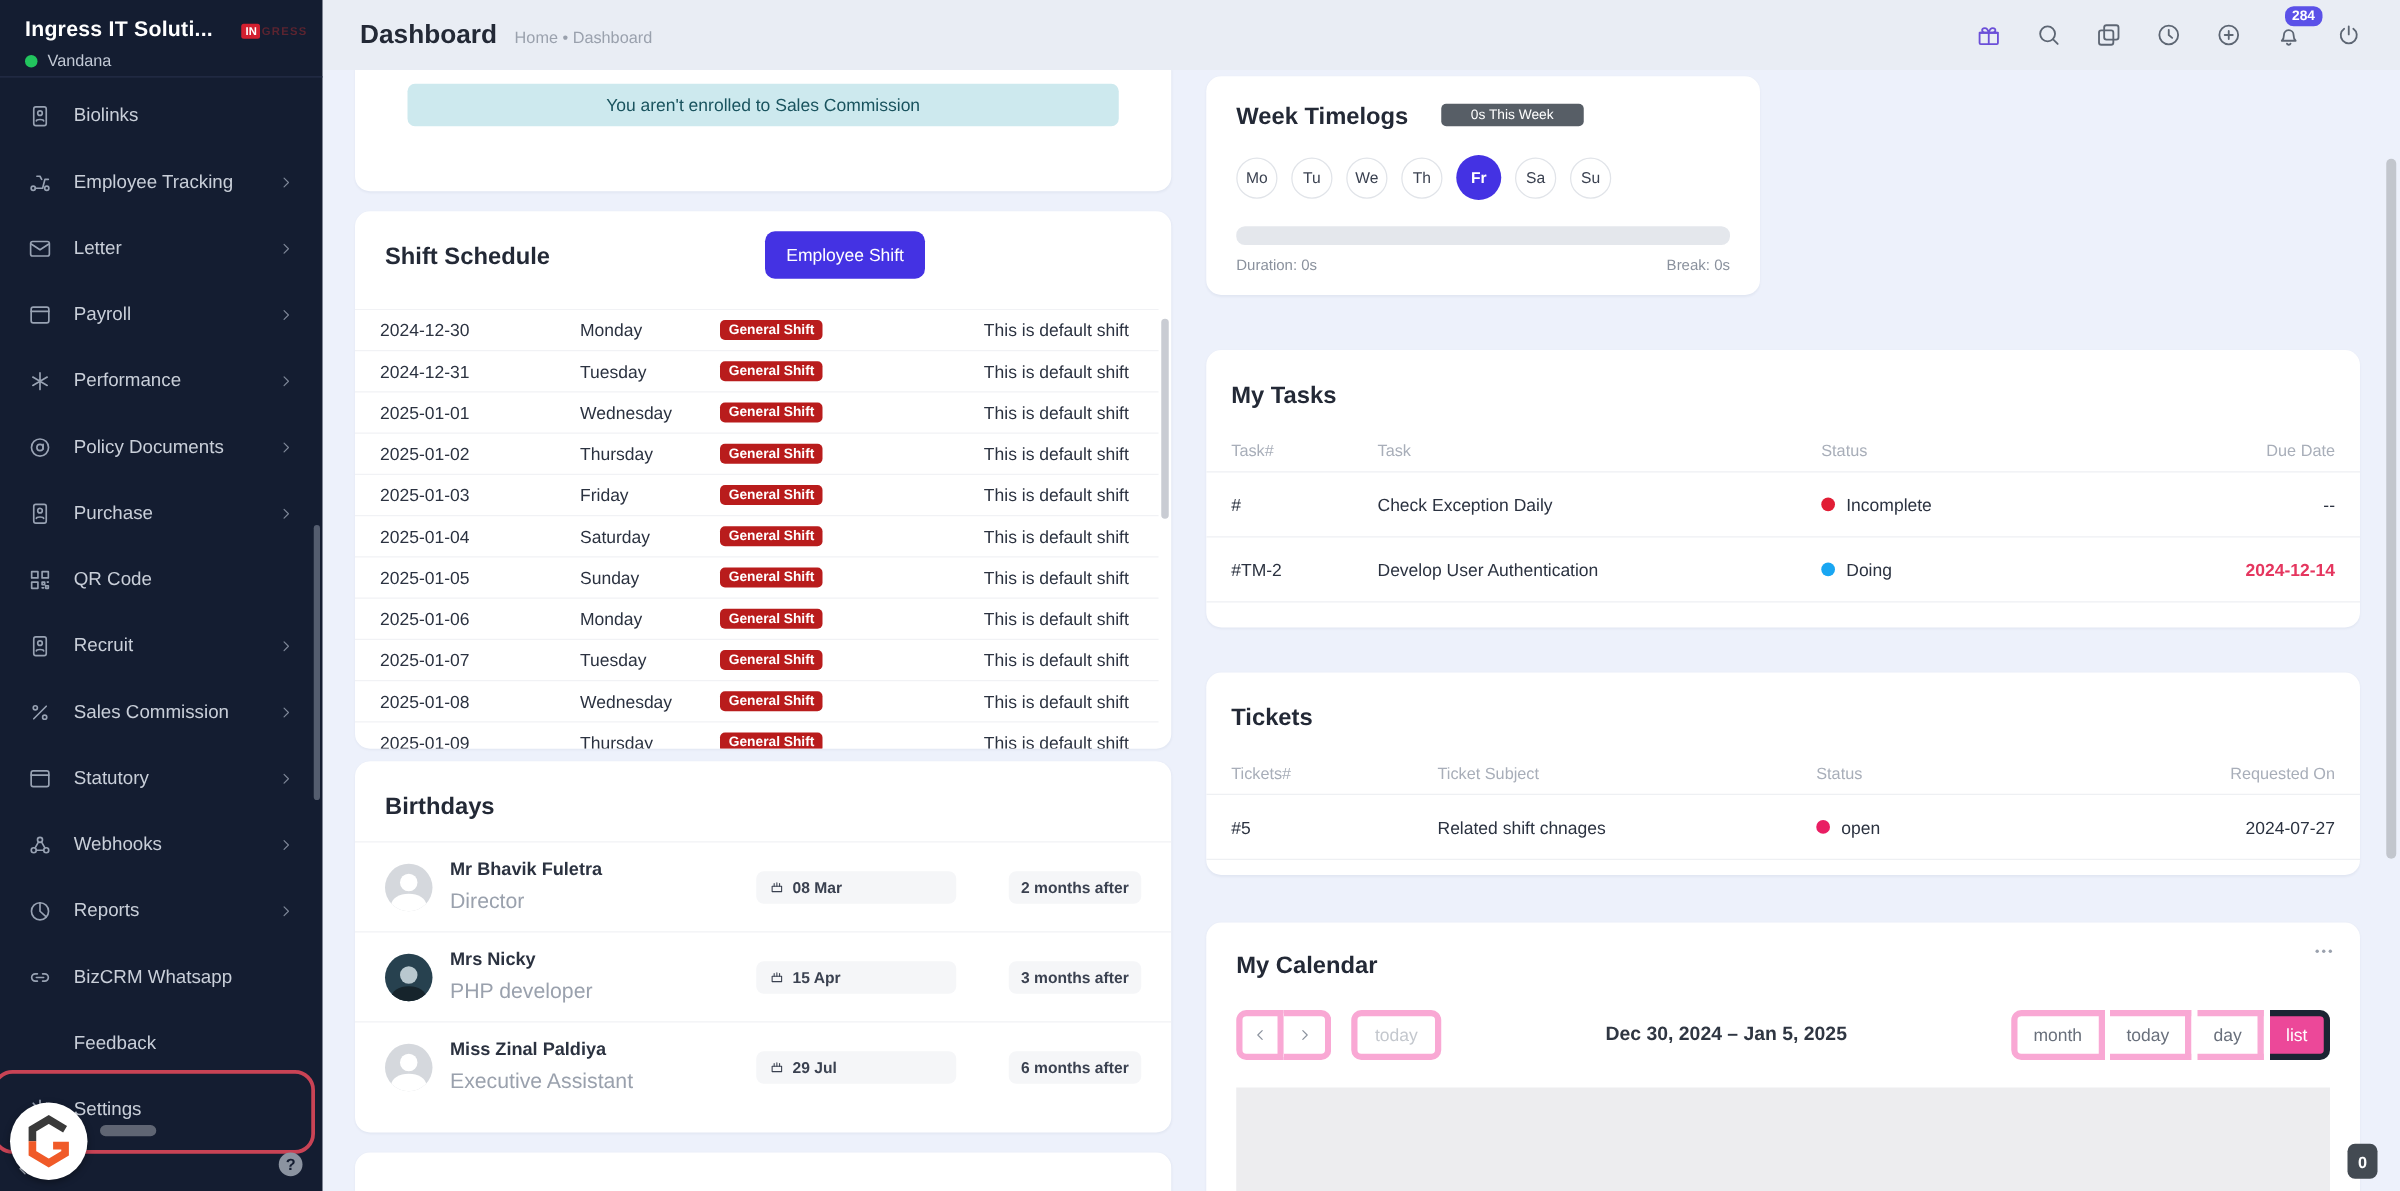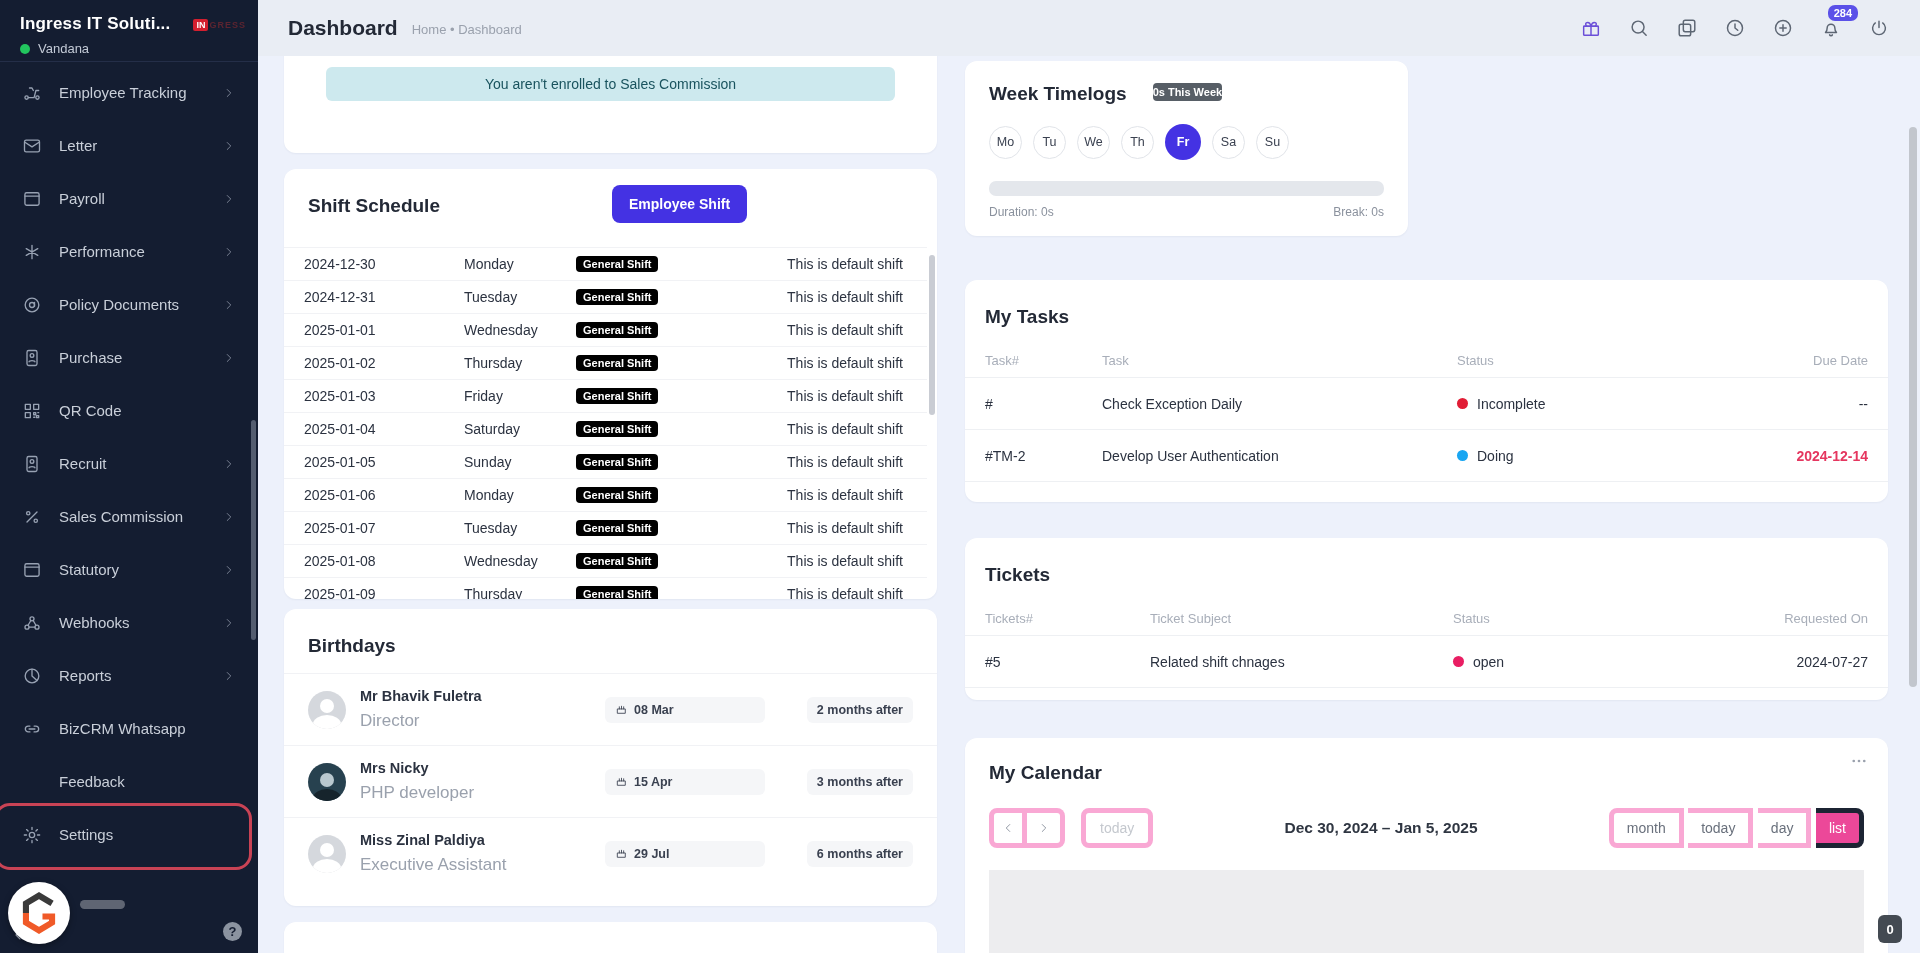--- a/index.html
+++ b/index.html
@@ -38,45 +38,45 @@
 .tbi.gift{color:#6b4fd8}
 .tb-badge{position:absolute;top:-12px;right:-16px;background:#5b51e8;color:#fff;font-size:11px;font-weight:700;padding:2px 6px;border-radius:7px}
 
 .main{position:absolute;left:258px;top:56px;width:1662px;height:897px;background:#edf1fb;overflow:hidden}
 .card{position:absolute;background:#fff;border-radius:12px;box-shadow:0 1px 2px rgba(25,35,70,.05)}
 .c-alert{left:26px;top:-12px;width:653px;height:109px}
 .alert-box{margin:23px 42px 0;height:34px;background:#cde9ee;border-radius:6px;display:flex;align-items:center;justify-content:center;color:#19535e;font-size:14px}
 .c-shift{left:26px;top:113px;width:653px;height:430px;overflow:hidden}
 .card-title{font-size:19px;font-weight:700;color:#232936}
 .shift-head{position:relative;padding:26px 24px 0;display:flex;align-items:center}
-.btn-primary{position:absolute;left:328px;top:16px;background:#4432e3;color:#fff;border:none;border-radius:8px;padding:11px 17px;font-size:14px;font-weight:700;font-family:"Liberation Sans",sans-serif;cursor:pointer}
+.btn-primary{position:absolute;left:328px;top:16px;background:#4432e3;color:#fff;border:none;border-radius:8px;padding:11px 17px;font-size:14px;font-weight:400;font-family:"Liberation Sans",sans-serif;cursor:pointer}
 .shift-body{position:absolute;top:78px;left:0;right:10px;bottom:0;overflow:hidden}
 .srow{display:grid;grid-template-columns:160px 112px 190px 1fr;align-items:center;height:33px;padding:0 24px 0 20px;border-top:1px solid #f1f2f5;font-size:14px;color:#2b3240}
-.sbadge{justify-self:start;background:#000000;color:#fff;font-size:11px;font-weight:700;padding:2px 7px;border-radius:4px}
+.sbadge{justify-self:start;background:#b91c1c;color:#fff;font-size:11px;font-weight:700;padding:2px 7px;border-radius:4px}
 .snote{text-align:right}
 .tbl-thumb{position:absolute;right:2px;top:86px;width:6px;height:160px;background:#c9ccd3;border-radius:3px}
 .c-bday{left:26px;top:553px;width:653px;height:297px;overflow:hidden}
 .bday-title{padding:26px 24px 16px}
 .brow{display:grid;grid-template-columns:52px 245px 160px 1fr;align-items:center;height:72px;padding:0 24px;border-top:1px solid #f1f2f5}
 .avatar{width:38px;height:38px;border-radius:50%;background:#d5d8dd;position:relative;overflow:hidden}
 .avatar .head{position:absolute;left:12px;top:8px;width:14px;height:14px;border-radius:50%;background:#fff}
 .avatar .body{position:absolute;left:5px;top:24px;width:28px;height:18px;border-radius:50%;background:#fff}
 .avatar.photo{background:#27414f}
 .avatar.photo .head{background:#b9c8cf;top:10px}
 .avatar.photo .body{background:#16242c;top:26px}
 .bname{font-size:14.5px;font-weight:600;color:#2b3240}
 .brole{font-size:17px;color:#9aa1ad;margin-top:7px}
 .bpill{display:inline-flex;align-items:center;gap:6px;background:#f5f6f8;border-radius:6px;padding:6px 10px;font-size:12.5px;font-weight:600;color:#3a4150}
 .bpill svg{width:13px;height:13px}
 .bwhen{justify-self:end}
 .c-next{left:26px;top:866px;width:653px;height:80px}
 
 .c-wt{left:707px;top:5px;width:443px;height:175px;padding:22px 24px}
 .wt-head{display:flex;align-items:flex-start;gap:26px}
-.wt-badge{background:#575e66;color:#fff;font-size:11px;font-weight:700;padding:3px 0;border-radius:4px}
+.wt-badge{background:#575e66;color:#fff;font-size:11px;font-weight:400;padding:3px 24px;border-radius:4px}
 .days{display:flex;align-items:center;gap:11px;margin-top:19px}
 .day{width:33px;height:33px;border-radius:50%;background:#fff;border:1px solid #e1e4e9;display:flex;align-items:center;justify-content:center;font-size:12.5px;color:#3a4150;cursor:pointer}
 .day.active{width:36px;height:36px;background:#4432e3;border:none;color:#fff;font-weight:600}
 .wt-bar{margin-top:21px;height:15px;border-radius:7px;background:#e4e7ec}
 .wt-foot{margin-top:9px;display:flex;justify-content:space-between;font-size:12px;color:#8a919d}
 .c-tasks{left:707px;top:224px;width:923px;height:222px;overflow:hidden}
 .tbl-title{padding:26px 20px 16px}
 .thead{display:grid;align-items:center;height:34px;padding:0 20px;font-size:13px;color:#a8aeb9;border-bottom:1px solid #eef0f3}
 .trow{display:grid;align-items:center;height:52px;padding:0 20px;font-size:14px;color:#2b3240;border-bottom:1px solid #eef0f3}
 .g-tasks{grid-template-columns:117px 355px 1fr 130px}
@@ -226,20 +226,28 @@
       </div>
       <div class="sb-logo">
         <span class="lp">IN</span>
         <span class="ls">GRESS</span>
       </div>
     </div>
     <div class="nav">
       <div class="nav-item">
           <span class="nicon">
             <svg class="ic">
+              <use href="#i-card"></use>
+            </svg>
+          </span>
+          <span class="nlabel">Biolinks</span>
+        </div>
+      <div class="nav-item">
+          <span class="nicon">
+            <svg class="ic">
               <use href="#i-scooter"></use>
             </svg>
           </span>
           <span class="nlabel">Employee Tracking</span>
           <svg class="ic chev">
             <use href="#i-chev"></use>
           </svg>
         </div>
       <div class="nav-item">
           <span class="nicon">

